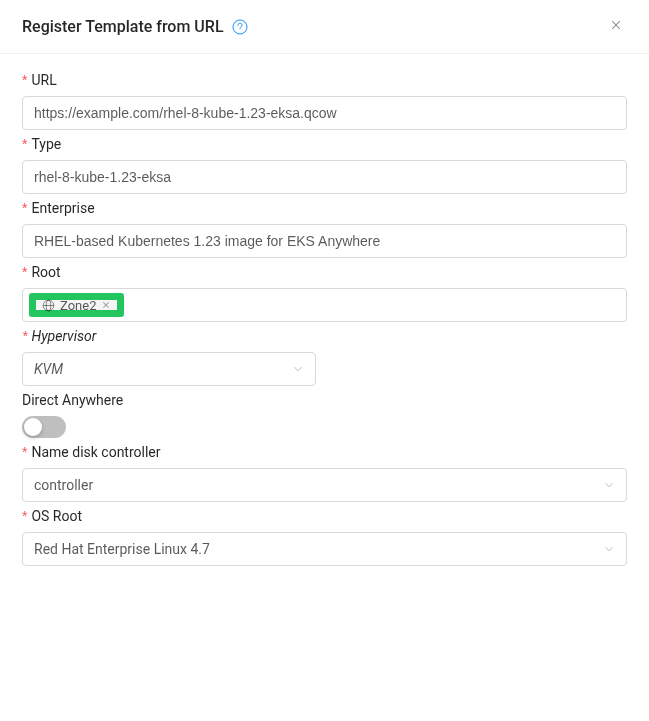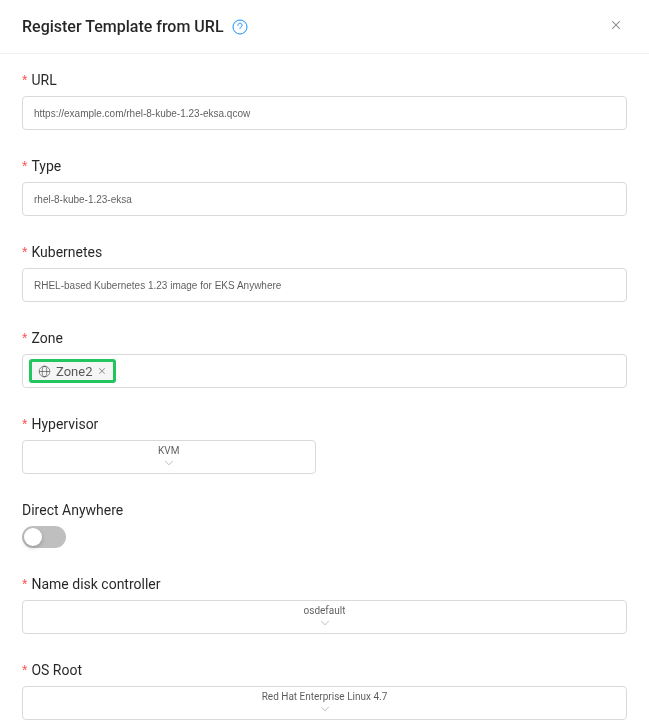--- a/index.html
+++ b/index.html
@@ -40,90 +40,90 @@
     color: rgba(0,0,0,0.45);
     cursor: pointer;
     font-size: 16px;
     line-height: 1;
     padding: 4px;
   }
   .modal-body {
     padding: 18px 22px 10px 22px;
   }
   .form-item {
-    margin-bottom: 28px;
+    margin-bottom: 6px;
   }
   .form-label {
     display: block;
     margin-bottom: 8px;
     color: rgba(0,0,0,0.85);
     font-size: 14px;
   }
   .req::before {
     content: "*";
     color: #ff4d4f;
     margin-right: 4px;
     font-family: SimSun, sans-serif;
   }
   .input, .select {
     width: 100%;
     height: 34px;
     border: 1px solid #d9d9d9;
     border-radius: 4px;
     padding: 4px 11px;
-    font-size: 10px;
+    font-size: 14px;
     color: rgba(0,0,0,0.65);
     background: #fff;
     display: flex;
     align-items: center;
     justify-content: space-between;
   }
   .input {
     outline: none;
   }
   .input::placeholder { color: rgba(0,0,0,0.3); }
   .select {
     cursor: pointer;
     position: relative;
-    flex-direction: column;
   }
   .select-value {
     flex: 1;
     color: rgba(0,0,0,0.65);
     overflow: hidden;
     white-space: nowrap;
   }
   .suffix-icon {
     color: rgba(0,0,0,0.25);
     display: inline-flex;
     align-items: center;
   }
   .row {
     display: flex;
     gap: 18px;
+    font-style: italic;
   }
   .row .form-item { flex: 1; }
   .tag-container {
     width: 100%;
     min-height: 34px;
     border: 1px solid #d9d9d9;
     border-radius: 4px;
     padding: 3px 6px;
     display: flex;
     align-items: center;
     flex-wrap: wrap;
     gap: 4px;
     cursor: text;
   }
   .tag {
     display: inline-flex;
     align-items: center;
     gap: 5px;
     background: #f5f5f5;
-    border: 3px solid #22c55e;
+    border: 7px solid #22c55e;
     border-radius: 3px;
     padding: 1px 6px 1px 6px;
     font-size: 13px;
     color: rgba(0,0,0,0.65);
     height: 24px;
   }
   .tag .zone-icon {
     display: inline-flex;
     color: rgba(0,0,0,0.55);
   }
@@ -179,26 +179,26 @@
       <label class="form-label req">URL</label>
       <input class="input" type="text" value="https://example.com/rhel-8-kube-1.23-eksa.qcow" style="">
     </div>
 
     <div class="form-item">
       <label class="form-label req">Type</label>
       <input class="input" type="text" value="rhel-8-kube-1.23-eksa" style="">
     </div>
 
     <div class="form-item">
-      <label class="form-label req">Kubernetes</label>
+      <label class="form-label req">Enterprise</label>
       <input class="input" type="text" value="RHEL-based Kubernetes 1.23 image for EKS Anywhere" style="">
     </div>
 
     <div class="form-item">
-      <label class="form-label req">Zone</label>
+      <label class="form-label req">Root</label>
       <div class="tag-container">
         <span class="tag">
           <span class="zone-icon">
             <svg width="13" height="13" viewBox="0 0 1024 1024" fill="none" stroke="currentColor" stroke-width="64">
               <circle cx="512" cy="512" r="420"></circle>
               <ellipse cx="512" cy="512" rx="180" ry="420"></ellipse>
               <line x1="92" y1="512" x2="932" y2="512"></line>
             </svg>
           </span>
           <span>Zone2</span>
@@ -228,21 +228,21 @@
     </div>
 
     <div class="form-item">
       <label class="form-label">Direct Anywhere</label>
       <div class="switch" role="switch" aria-checked="false"></div>
     </div>
 
     <div class="form-item">
       <label class="form-label req">Name disk controller</label>
       <div class="select">
-        <span class="select-value">osdefault</span>
+        <span class="select-value">controller</span>
         <span class="suffix-icon">
           <svg width="12" height="12" viewBox="0 0 1024 1024" fill="currentColor">
               <path d="M840 340c-13-13-34-13-47 0L512 621 231 340c-13-13-34-13-47 0s-13 34 0 47l305 305c13 13 34 13 47 0l305-305c13-13 13-34-1-47z"></path>
             </svg>
         </span>
       </div>
     </div>
 
     <div class="form-item">
       <label class="form-label req">OS Root</label>

